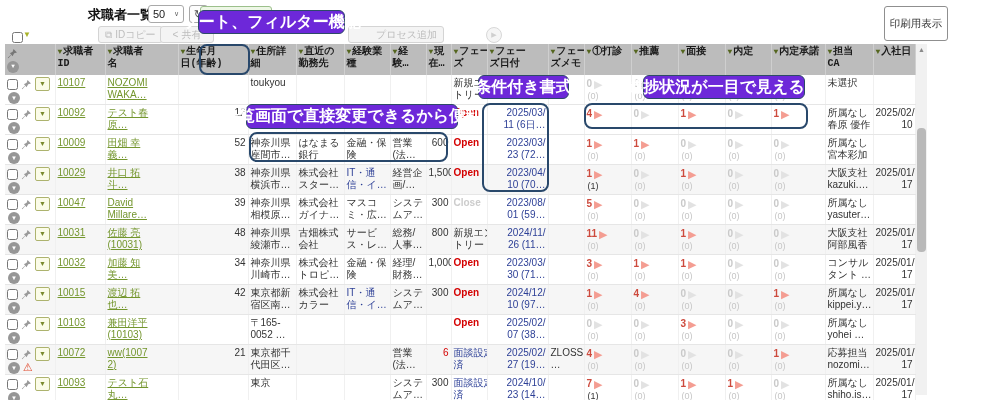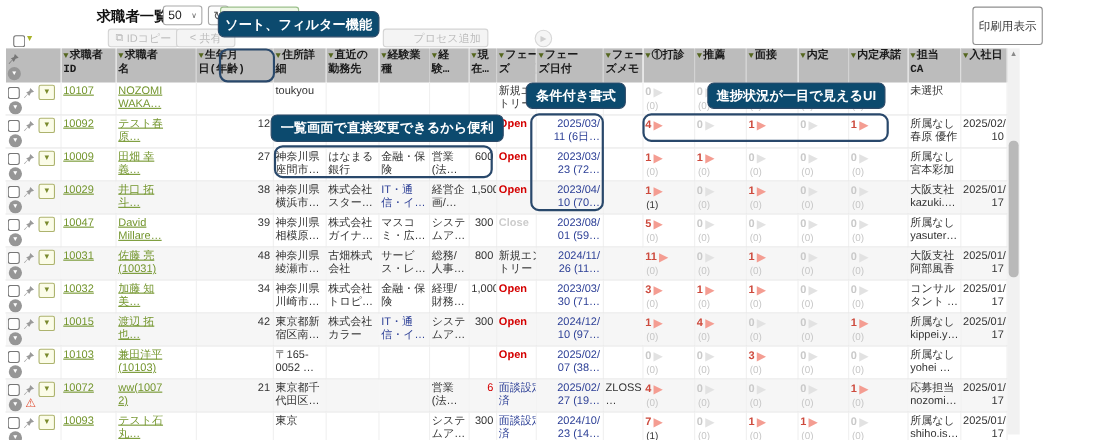--- a/index.html
+++ b/index.html
@@ -22,22 +22,22 @@
   .tbtn{position:absolute;height:17px;background:#f4f4f4;border:1px solid #d4d4d4;border-radius:3px;
     color:#bdbdbd;font-size:10px;display:flex;align-items:center;justify-content:center;gap:3px;
     padding:0 6px;box-sizing:border-box;white-space:nowrap;}
   .roundbtn{position:absolute;width:14px;height:14px;border-radius:50%;border:1px solid #d8d8d8;background:#f5f5f5;
     color:#cfcfcf;font-size:7px;display:flex;align-items:center;justify-content:center;}
   .printbtn{position:absolute;left:884px;top:6px;width:64px;height:35px;border:1px solid #8f8f8f;border-radius:3px;
     background:#fff;color:#333;font-size:10.5px;display:flex;align-items:center;justify-content:center;box-sizing:border-box;}
   .topchk{position:absolute;left:8px;top:29px;width:11px;height:11px;}
   .topcaret{position:absolute;left:23px;top:30px;font-size:8px;color:#a9b32a;}
   
-  .callout{position:absolute;background:#0c4a6e;border:1px solid #2d4a68;color:#fff;font-weight:bold;
-    font-size:12px;display:flex;align-items:center;justify-content:center;border-radius:6px;z-index:50;
+  .callout{position:absolute;background:#6d28d9;border:1px solid #2d4a68;color:#fff;font-weight:bold;
+    font-size:16px;display:flex;align-items:center;justify-content:center;border-radius:6px;z-index:50;
     box-sizing:border-box;white-space:nowrap;}
   .hlbox{position:absolute;border:2px solid #29486b;border-radius:8px;z-index:40;pointer-events:none;box-sizing:border-box;}
   
   table.grid{position:absolute;left:5px;top:44px;border-collapse:collapse;table-layout:fixed;width:910px;}
   table.grid th{background:#bcbcbc;color:#1a1a1a;font-size:10px;font-weight:bold;text-align:left;
     vertical-align:top;padding:2px 2px 0 2px;border-right:1px solid #cfcfcf;line-height:12px;height:29px;
     overflow:hidden;white-space:nowrap;font-family:Liberation Mono, monospace;}
   table.grid td{font-size:10px;vertical-align:top;padding:2px 2px 0 2px;line-height:12px;height:27px;
     border-bottom:1px solid #e6e6e6;border-right:1px solid #f0f0f0;overflow:hidden;white-space:nowrap;box-sizing:content-box;}
   tr.rowa{background:#fff;} tr.rowb{background:#f6f6f6;}
@@ -397,21 +397,21 @@
               <span>▼</span>
             </span>
         <span class="warnico"><span>⚠</span></span>
       </span>
     </td>
     <td><a class="glink">10009</a></td>
     <td>
       <a class="glink l1">田畑 幸</a>
       <a class="glink l2">義…</a>
     </td>
-    <td class="cell-dob">27</td>
+    <td class="cell-dob">52</td>
     <td>
           <span class="l1">神奈川県</span>
           <span class="l2">座間市…</span>
         </td>
     <td>
           <span class="l1">はなまる</span>
           <span class="l2">銀行</span>
         </td>
     <td class="cell-ind">
           <span class="l1">金融・保</span>

